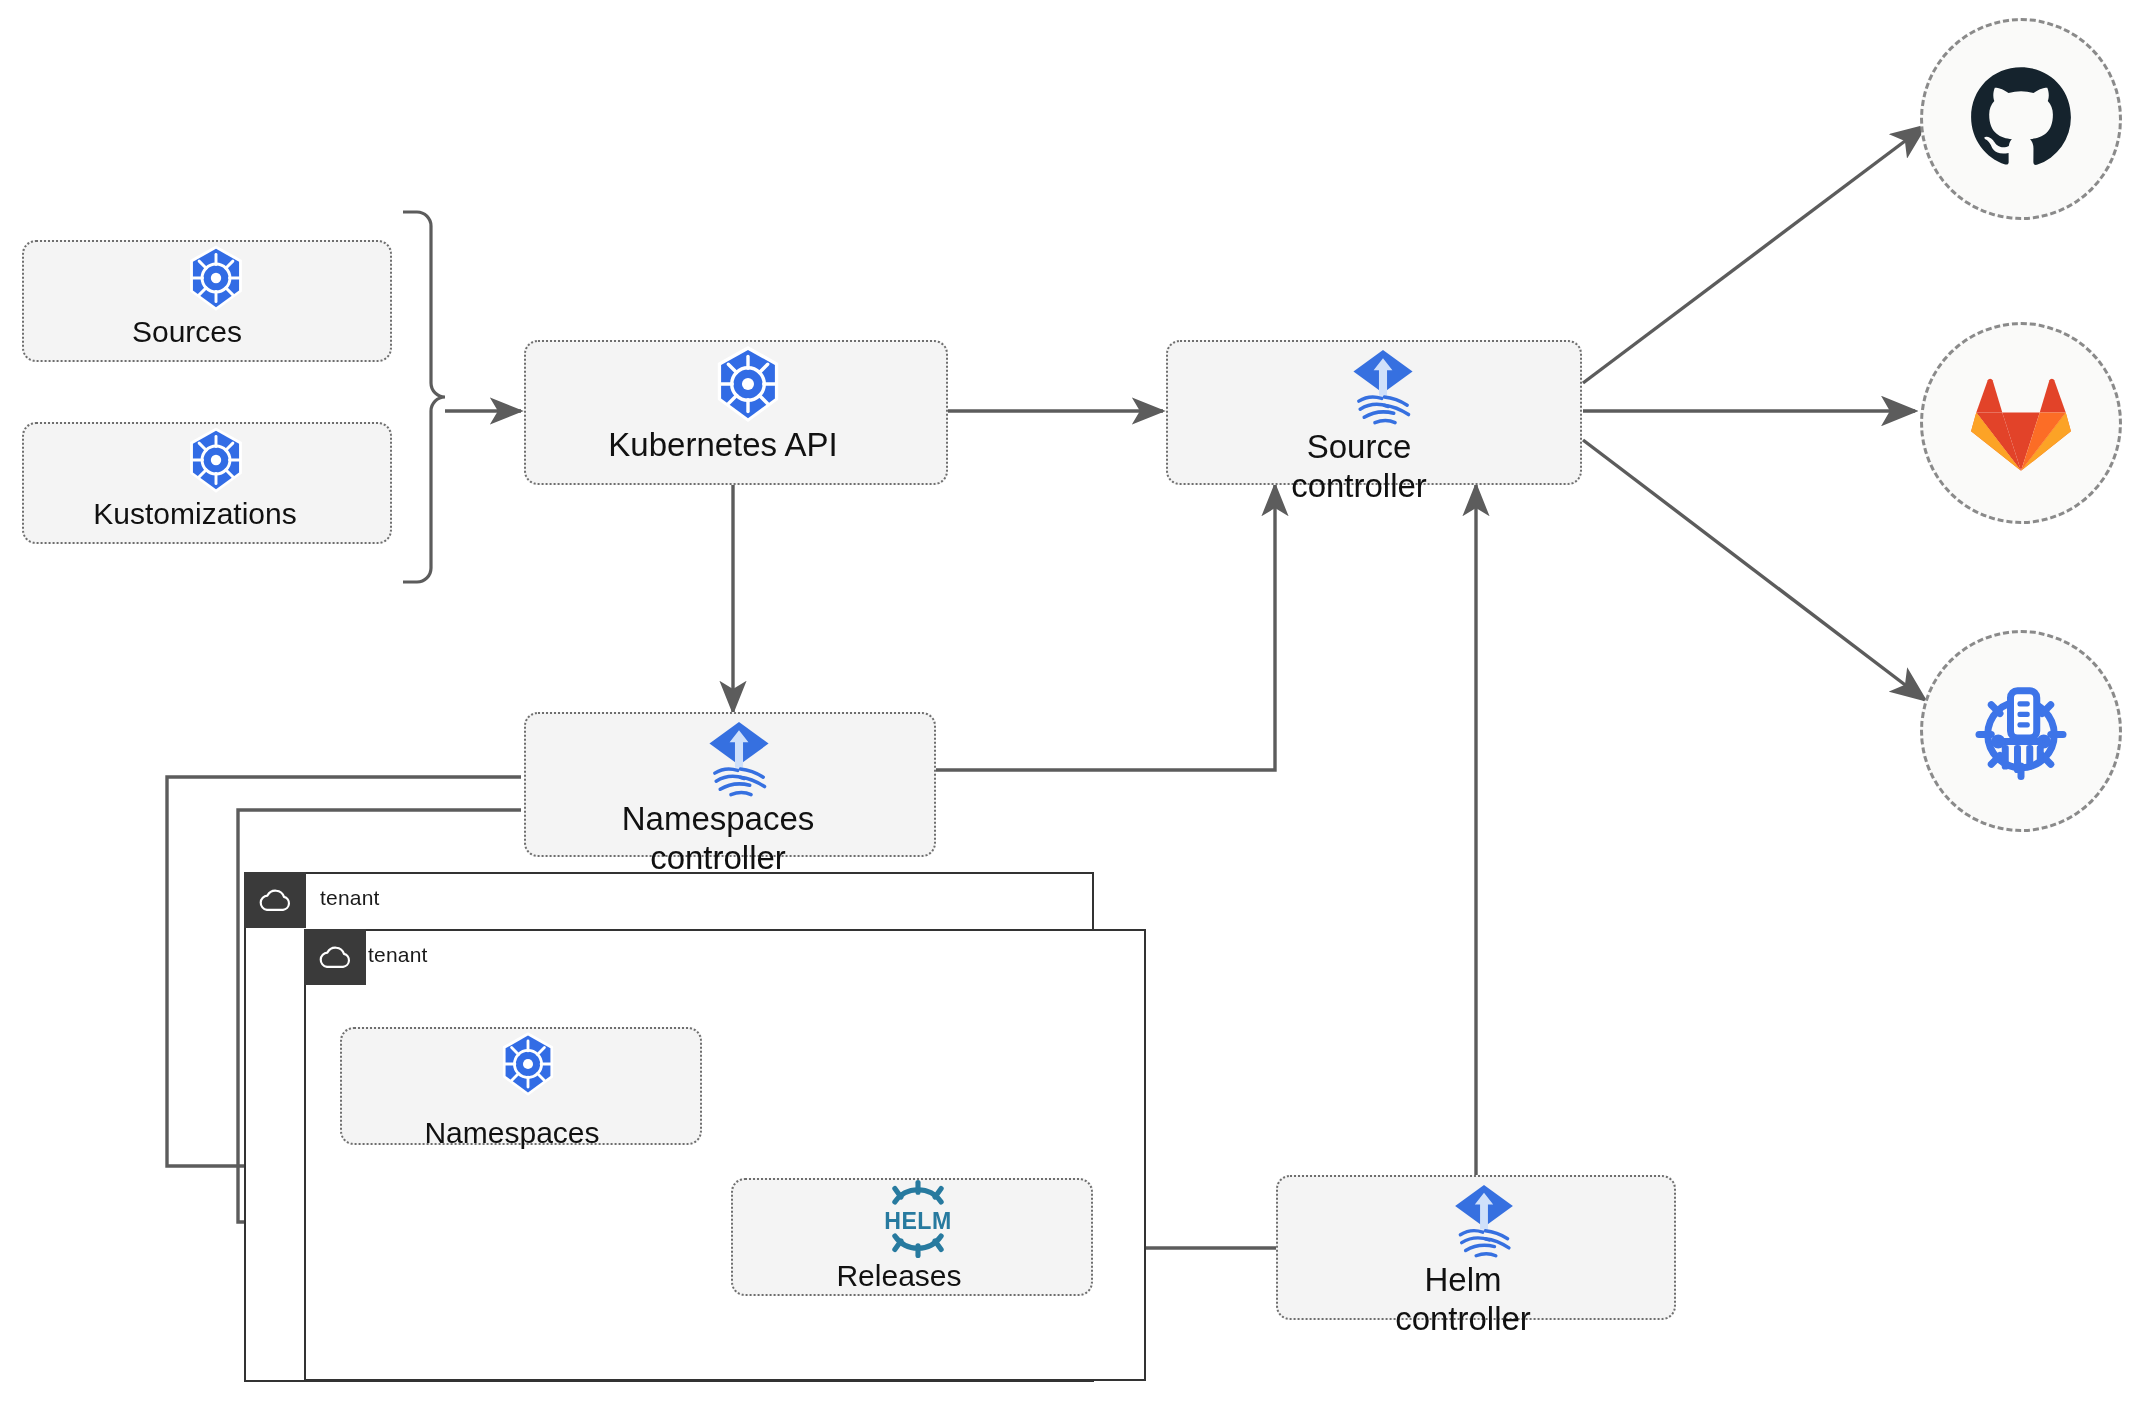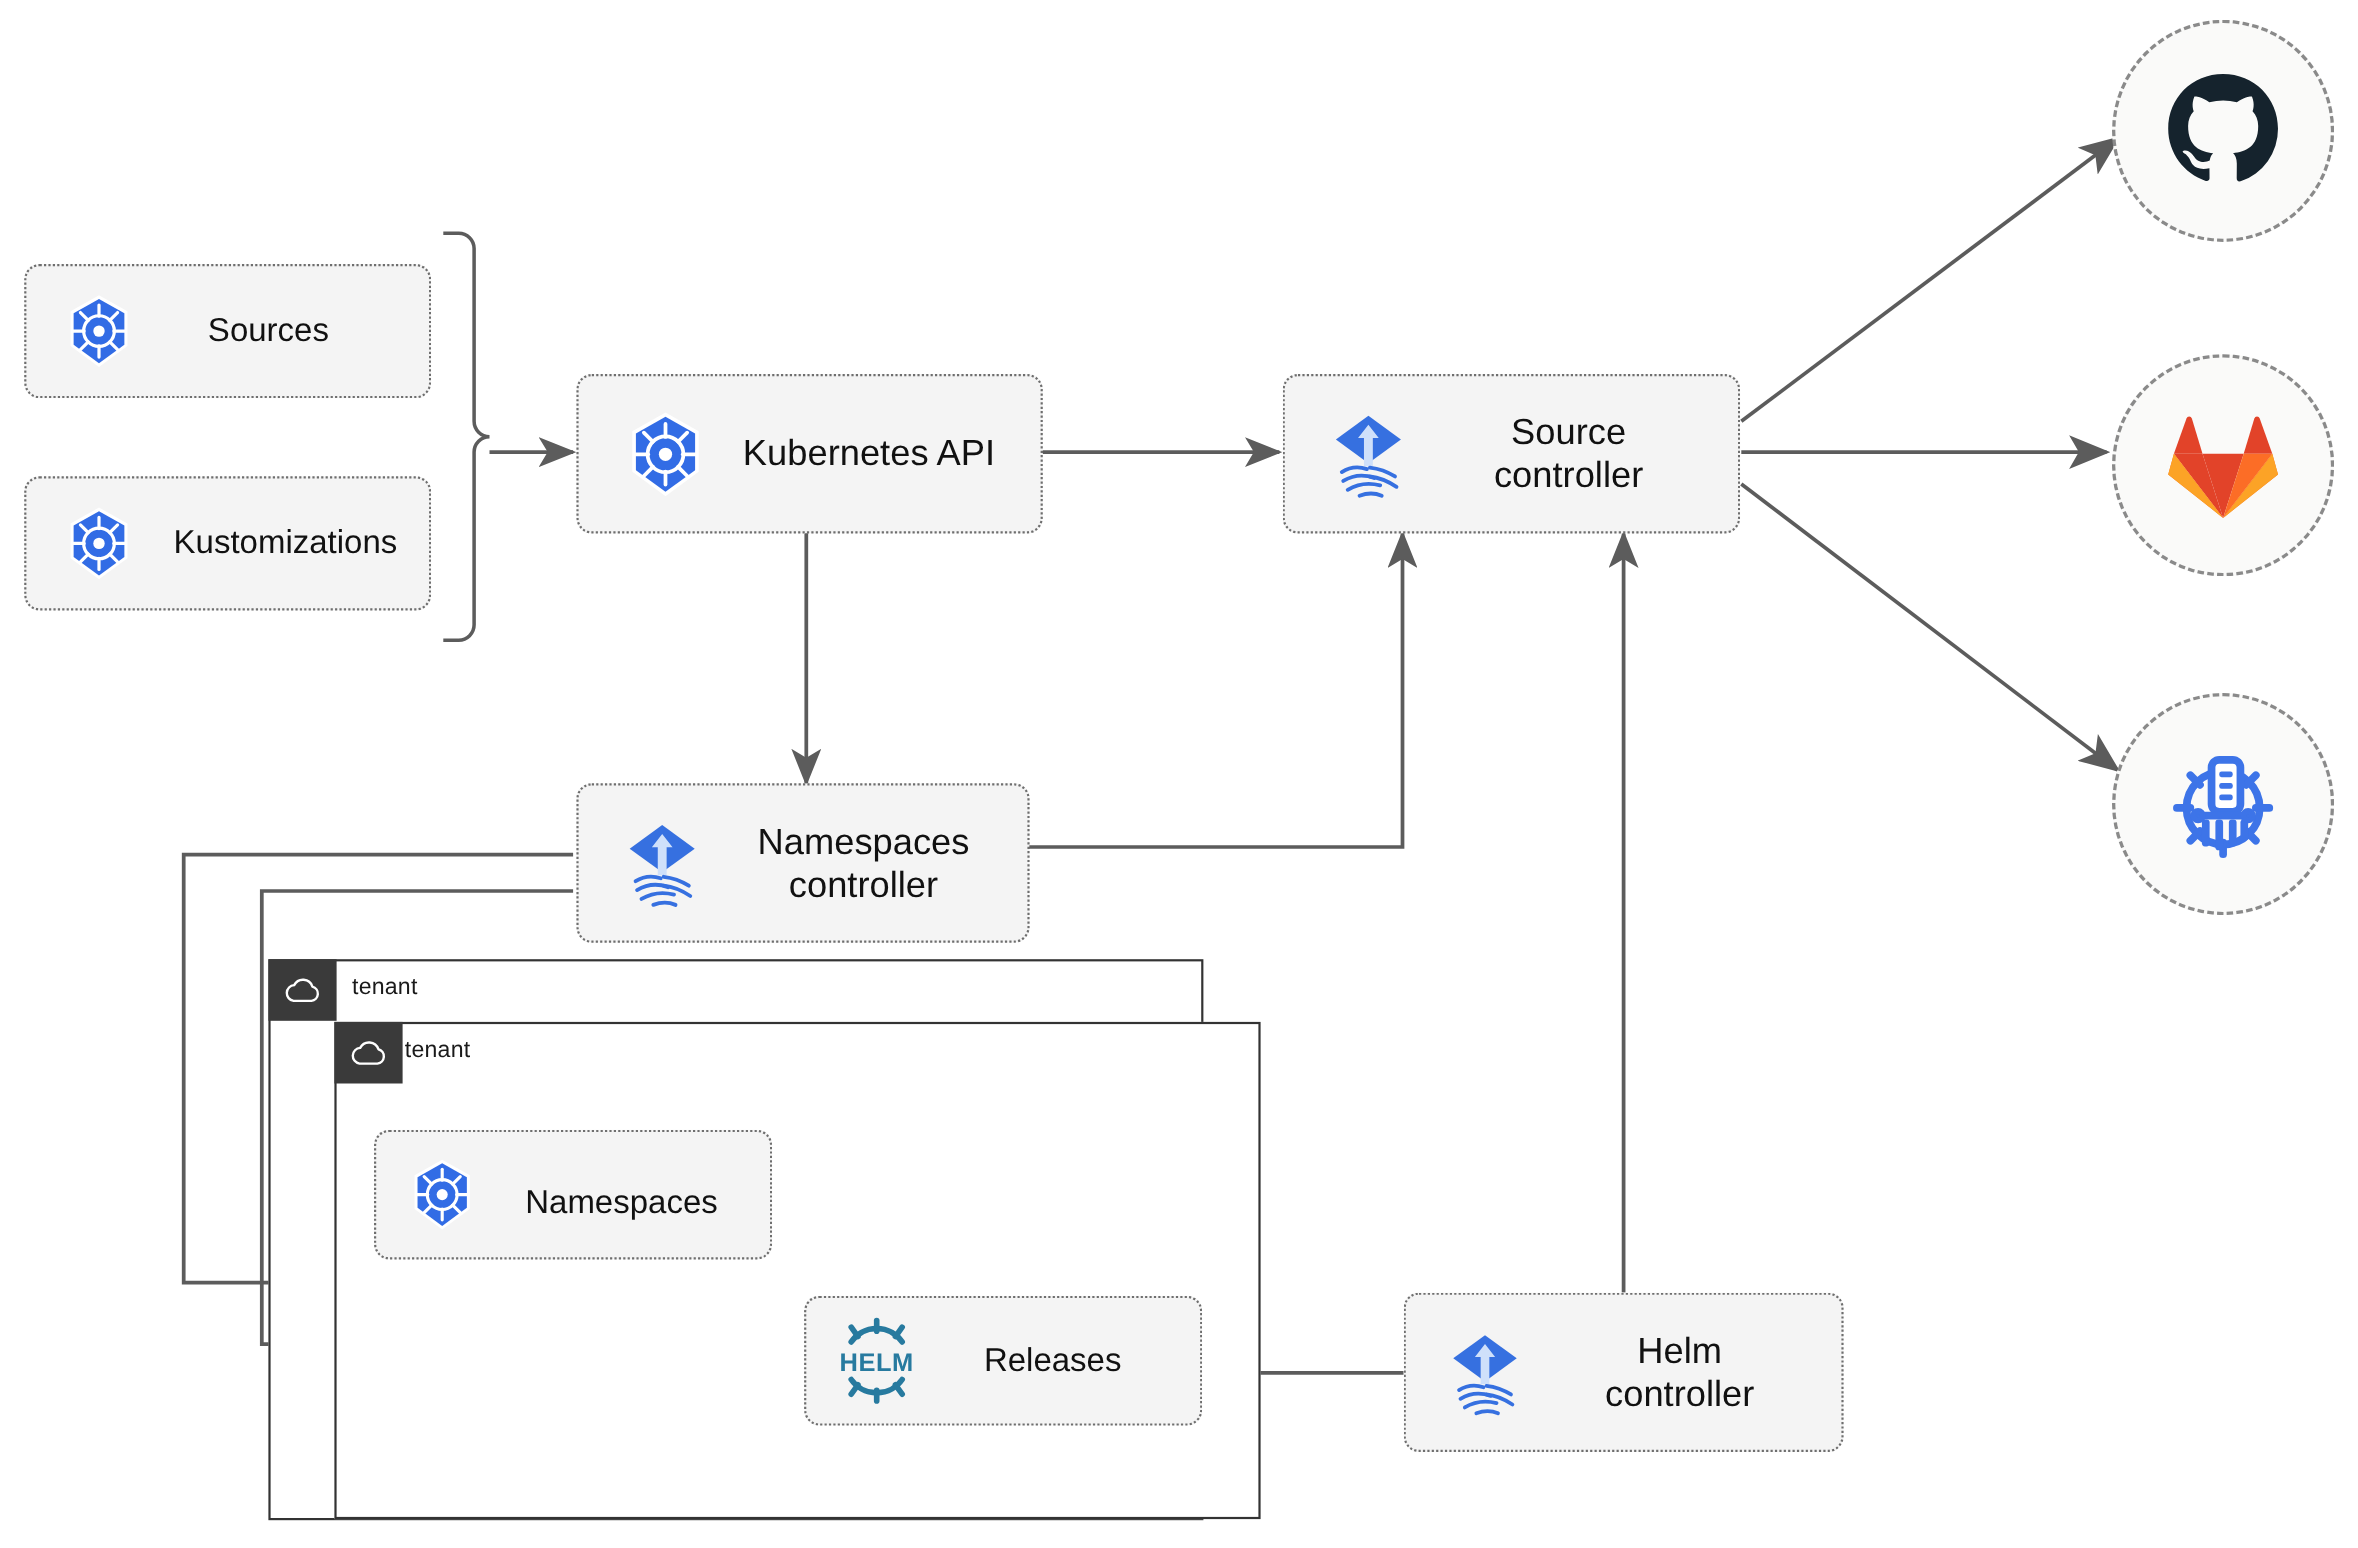--- a/index.html
+++ b/index.html
@@ -4,21 +4,21 @@
 <style>
   html,body{margin:0;padding:0;background:#ffffff;}
   body{width:2144px;height:1407px;position:relative;overflow:hidden;
        font-family:"Liberation Sans","DejaVu Sans",sans-serif;}
   #stage{position:absolute;left:0;top:0;width:2144px;height:1407px;}
   #edges{position:absolute;left:0;top:0;width:2144px;height:1407px;pointer-events:none;}
 
   
   .node{position:absolute;box-sizing:border-box;background:#f4f4f4;
         border:2.5px dotted #6e6e6e;border-radius:14px;
-        display:flex;align-items:center;}
+        display:flex;align-items:center;flex-direction:column;}
   .node .ico{flex:0 0 auto;display:flex;align-items:center;justify-content:center;}
   .node .lbl{flex:1 1 auto;text-align:center;color:#111;line-height:1.18;
              white-space:pre-line;}
 
   .n-small .lbl{font-size:30px;}
   .n-mid   .lbl{font-size:33px;}
   .n-tile  .lbl{font-size:30px;}
 
   
   .circle{position:absolute;box-sizing:border-box;border:3px dashed #8a8a8a;
@@ -94,21 +94,21 @@
           <line x1="40.7" y1="40.7" x2="47" y2="47"></line>
           <line x1="47" y1="17" x2="40.7" y2="23.3"></line>
           <line x1="23.3" y1="40.7" x2="17" y2="47"></line>
         </g>
         <circle cx="32" cy="32" r="4.6" fill="#fff"></circle>
       </svg>
     </span>
     <span class="lbl" style="padding-right:40px;">Sources</span>
   </div>
 
-  <div class="node n-small" style="left:22px;top:433px;width:370px;height:122px;gap:15px;">
+  <div class="node n-small" style="left:22px;top:422px;width:370px;height:122px;">
     <span class="ico" style="width:96px;margin-left:18px;">
       <svg width="72" height="72" viewBox="0 0 64 64" aria-hidden="true">
         <polygon points="32,3 55,16 55,44 32,61 9,44 9,16" fill="#fff"></polygon>
         <polygon points="32,6 52.5,17.6 52.5,43 32,58 11.5,43 11.5,17.6" fill="#326CE5"></polygon>
         <g fill="none" stroke="#fff" stroke-width="2.6" stroke-linecap="round">
           <circle cx="32" cy="32" r="12.4"></circle>
           <line x1="32" y1="11" x2="32" y2="20"></line>
             <line x1="32" y1="44" x2="32" y2="53"></line>
           <line x1="11" y1="32" x2="20" y2="32"></line>
             <line x1="44" y1="32" x2="53" y2="32"></line>

